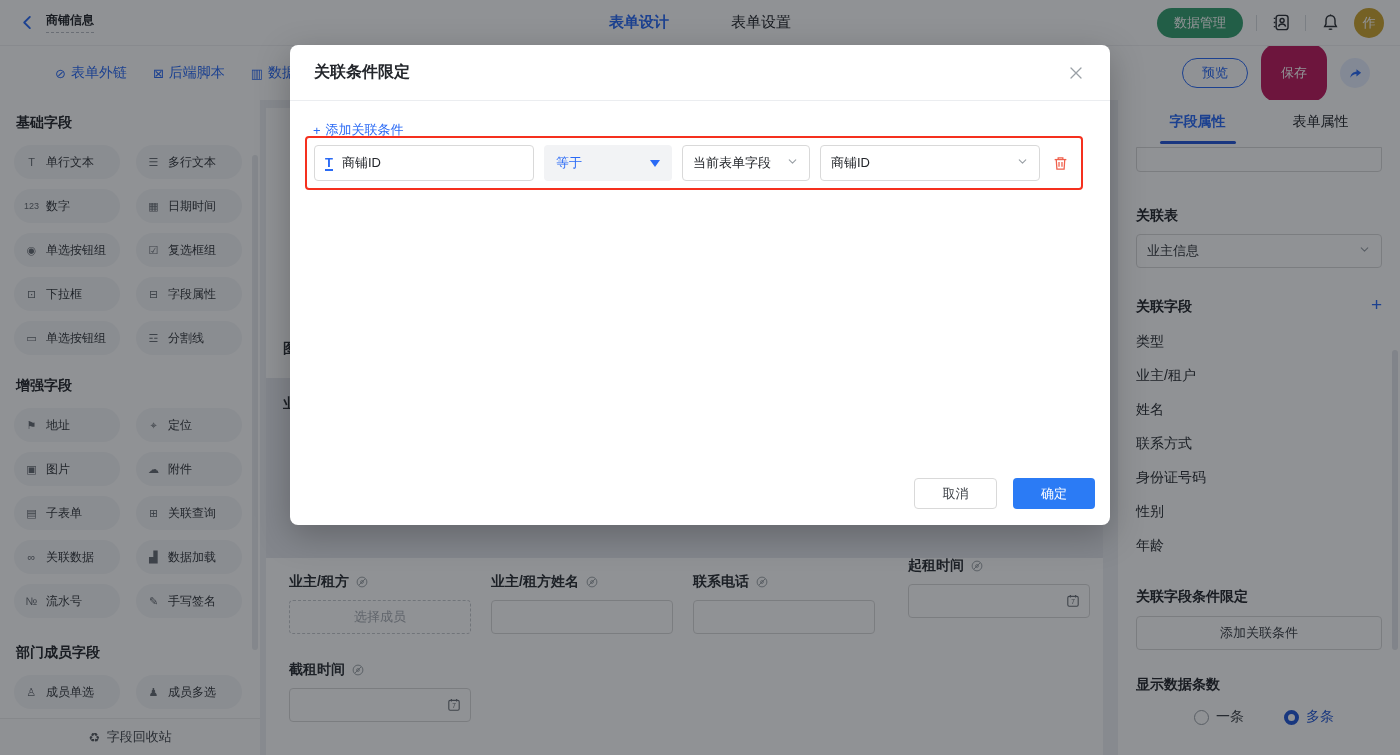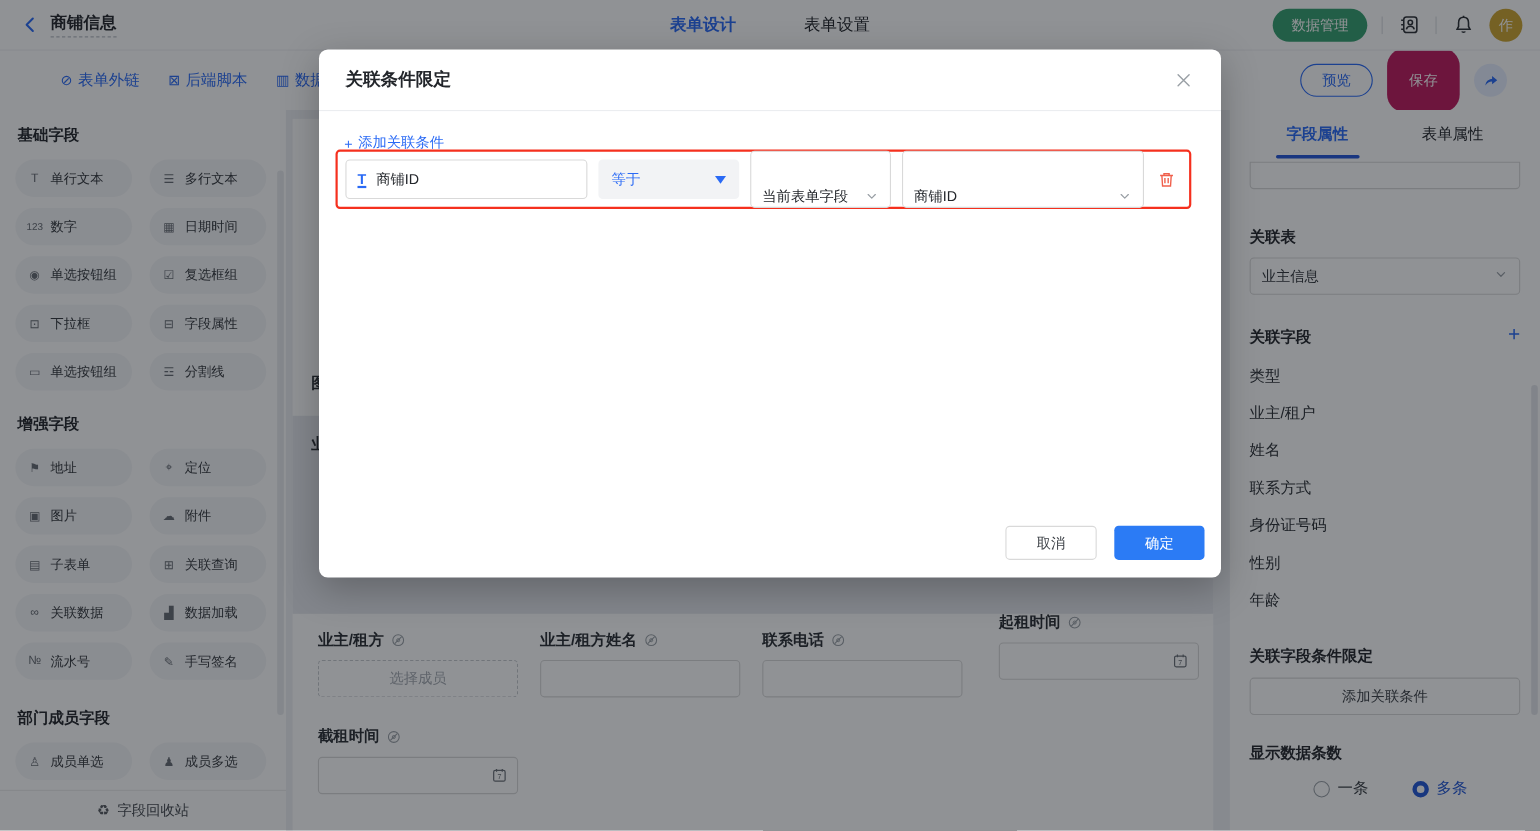--- a/index.html
+++ b/index.html
@@ -2,21 +2,21 @@
 <html><head>
 <meta charset="utf-8">
 <style>
   * { margin:0; padding:0; box-sizing:border-box; }
   html,body { width:1400px; height:755px; overflow:hidden; }
   body { font-family:"Liberation Sans","DejaVu Sans",sans-serif; background:#eef0f4; position:relative; color:#24272c; }
 
   
   .topbar { position:absolute; top:0; left:0; right:0; height:46px; background:#fff; display:flex; align-items:center; padding:0 16px; border-bottom:1px solid #f0f1f3; z-index:1; }
   .back-btn { width:22px; height:22px; display:flex; align-items:center; justify-content:center; cursor:pointer; }
-  .page-title { font-size:15px; font-weight:bold; color:#23262b; margin-left:8px; padding-bottom:3px; border-bottom:1px dashed #b9bdc4; }
+  .page-title { font-size:12px; font-weight:bold; color:#23262b; margin-left:8px; padding-bottom:3px; border-bottom:1px dashed #b9bdc4; }
   .top-tabs { position:absolute; left:50%; transform:translateX(-50%); display:flex; gap:62px; font-size:15px; }
   .top-tab { color:#23262b; cursor:pointer; }
   .top-tab.active { color:#2a6af5; font-weight:bold; }
   .top-right { margin-left:auto; display:flex; align-items:center; gap:13px; }
   .pill-green { background:#35a06f; color:#fff; font-size:13px; padding:6px 17px; border-radius:16px; }
   .v-divider { width:1px; height:16px; background:#d9dce0; }
   .icon-btn { width:22px; height:22px; display:flex; align-items:center; justify-content:center; }
   .avatar { width:30px; height:30px; border-radius:50%; background:#cda42f; color:#fff; font-size:13px; display:flex; align-items:center; justify-content:center; }
 
   
@@ -82,21 +82,21 @@
   .modal { position:absolute; left:290px; top:45px; width:820px; height:480px; background:#fff; border-radius:8px; box-shadow:0 10px 34px rgba(0,0,0,0.25); z-index:60; }
   .modal-header { height:56px; border-bottom:1px solid #ebedf0; display:flex; align-items:center; padding:0 24px; }
   .modal-title { font-size:16px; font-weight:bold; color:#23262b; }
   .modal-close { margin-left:auto; width:20px; height:20px; display:flex; align-items:center; justify-content:center; cursor:pointer; }
   .add-link { position:absolute; left:23px; top:76px; color:#2a6af5; font-size:13px; display:flex; gap:5px; align-items:center; cursor:pointer; }
   .red-box { position:absolute; left:15px; top:91px; width:778px; height:54px; border:2px solid #f5301e; border-radius:4px; display:flex; align-items:center; padding:0 7px; gap:10px; }
   .cond-input { width:220px; height:36px; border:1px solid #d9d9d9; border-radius:4px; display:flex; align-items:center; padding:0 10px; gap:9px; font-size:13px; color:#23262b; }
   .t-icon { color:#2a6af5; font-size:13px; font-weight:bold; border-bottom:2px solid #2a6af5; line-height:13px; }
   .cond-op { width:128px; height:36px; background:#f2f3f5; border-radius:4px; display:flex; align-items:center; padding:0 12px; font-size:13px; color:#2a6af5; }
   .tri-down { margin-left:auto; width:0; height:0; border-left:5px solid transparent; border-right:5px solid transparent; border-top:7px solid #2a6af5; }
-  .cond-select { height:52px; border:1px solid #d9d9d9; border-radius:4px; background:#fff; display:flex; align-items:flex-end; padding:0 10px; font-size:13px; color:#23262b; }
+  .cond-select { height:36px; border:1px solid #d9d9d9; border-radius:4px; background:#fff; display:flex; align-items:center; padding:0 10px; font-size:13px; color:#23262b; }
   .w128 { width:128px; } .w220 { width:220px; }
   .cond-select .chev { margin-left:auto; }
   .trash-btn { width:20px; height:20px; display:flex; align-items:center; justify-content:center; cursor:pointer; }
   .modal-footer { position:absolute; right:15px; top:433px; display:flex; gap:16px; }
   .btn-cancel { width:83px; height:31px; border:1px solid #d9d9d9; border-radius:4px; background:#fff; font-size:13px; color:#3c4046; }
   .btn-ok { width:82px; height:31px; border:none; border-radius:4px; background:#2b7bf5; font-size:13px; color:#fff; }
 </style>
 </head>
 <body>
 

